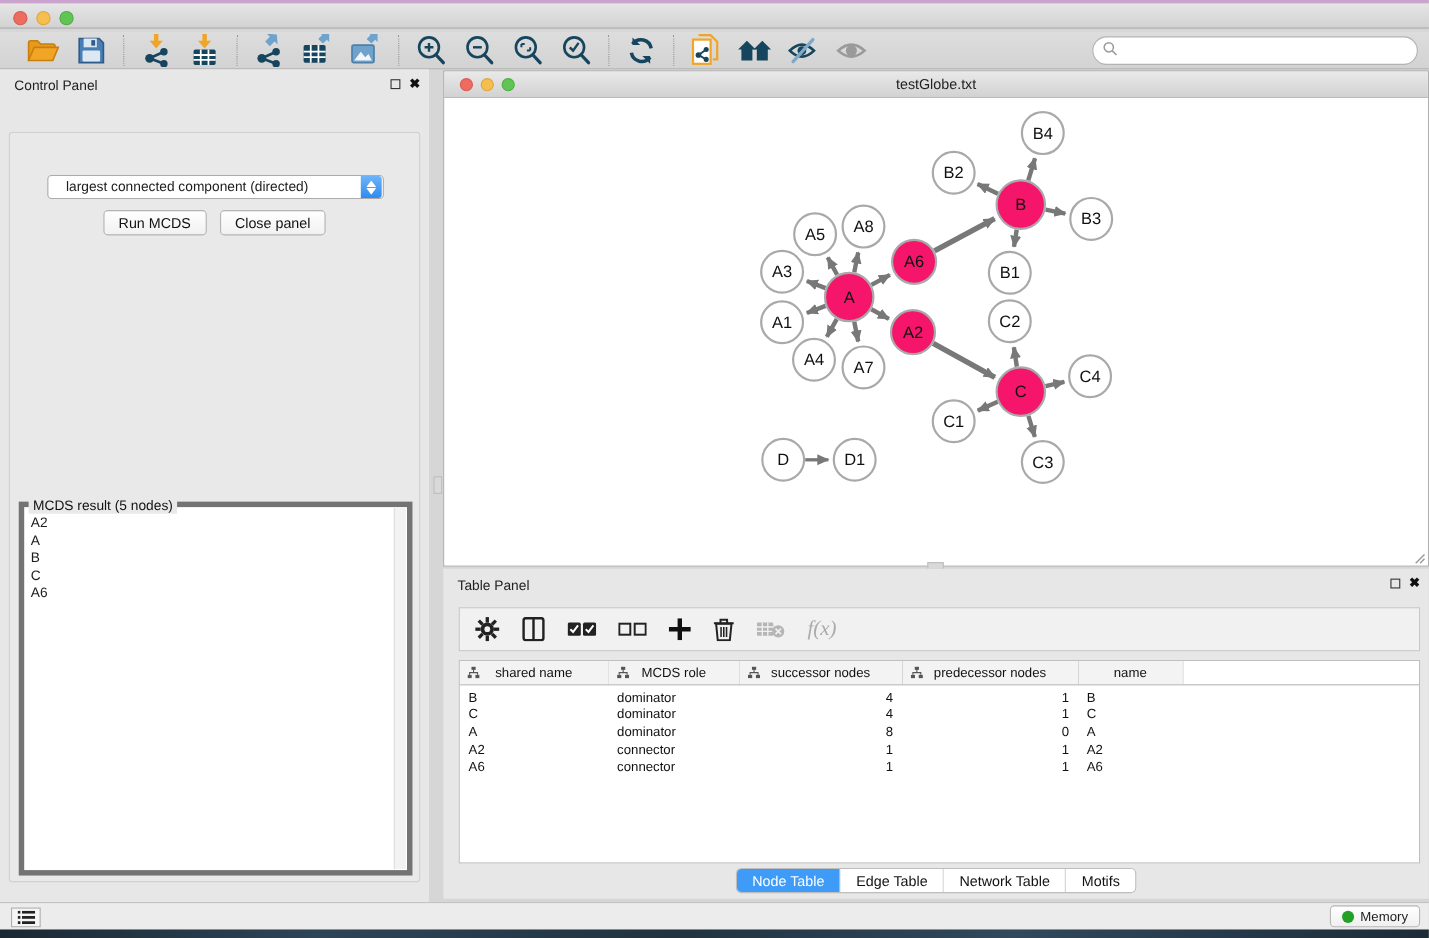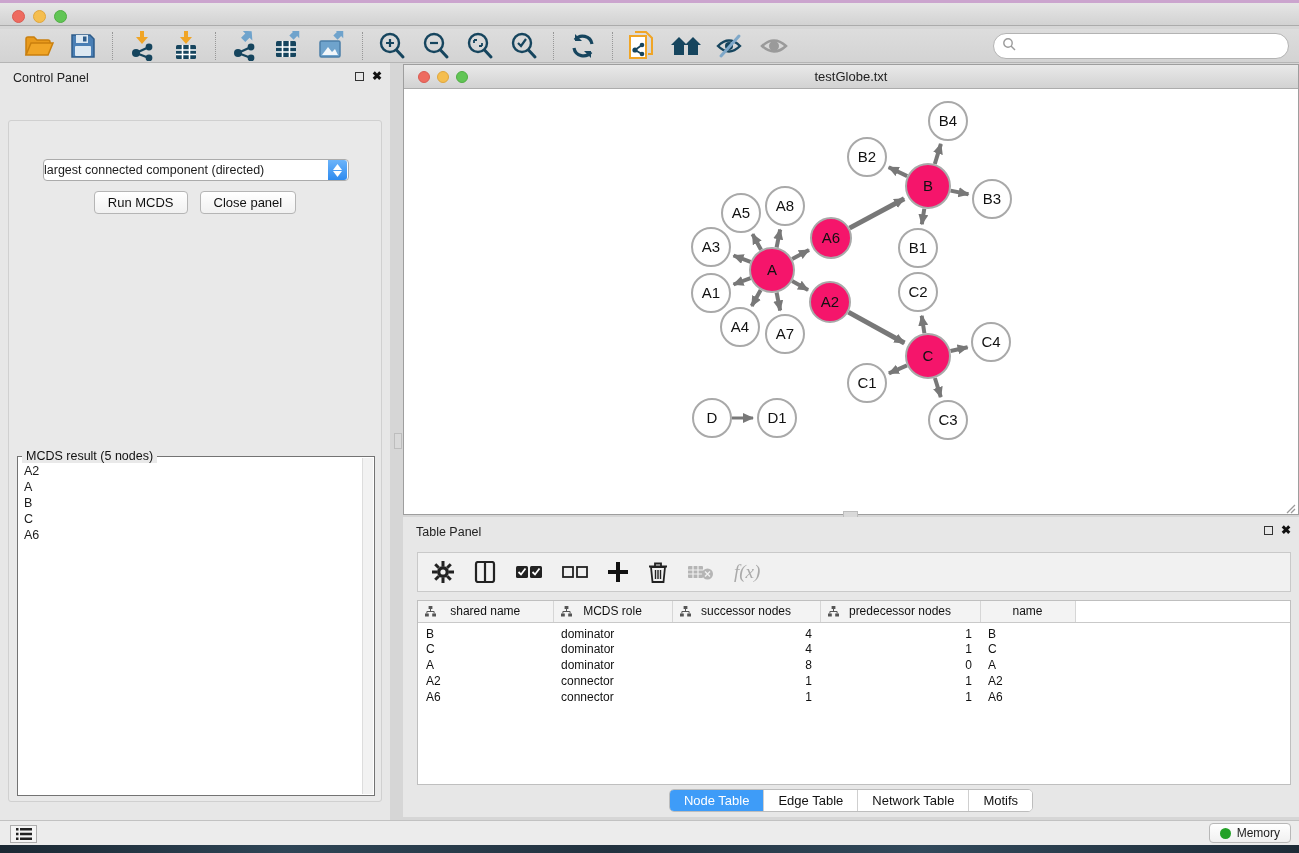--- a/index.html
+++ b/index.html
@@ -39,29 +39,29 @@
   .seg .seg-btn { font-size:13px; padding:3px 14px; color:#111; border-right:1px solid #CFCFCF; background:#fff; }
   .seg .seg-btn:last-child { border-right:none; }
   .seg .seg-btn.sel { background:#3E9CF8; color:#fff; }
   .cp-tabs { position:absolute; left:0; right:0; top:32px; display:flex; justify-content:center; }
 
   .cp-body { position:absolute; left:8px; top:57px; width:374px; height:682px;
     background:#E9E9E9; border:1px solid #D0D0D0; border-radius:3px; }
   .opt-label { position:absolute; left:0; right:0; top:18px; text-align:center; font-size:12.5px; color:#111; }
   .combo { position:absolute; left:34px; top:38px; width:306px; height:22px; background:#fff;
     border:1px solid #ABABAB; border-radius:4px; display:flex; align-items:center; }
-  .combo .combo-text { flex:1; font-size:12.5px; padding-left:0; white-space:nowrap; overflow:hidden; }
+  .combo .combo-text { flex:1; font-size:12.5px; padding-left:16px; white-space:nowrap; overflow:hidden; }
   .combo .stepper { width:19px; height:20px; background:linear-gradient(#6CB4FA,#2F8BEF); border-radius:0 3px 3px 0;
     display:flex; flex-direction:column; align-items:center; justify-content:center; gap:1px; margin-right:1px;}
   .stepper svg { display:block; }
   .btn { background:linear-gradient(#FFFFFF,#F1F1F1); border:1px solid #B5B5B5; border-radius:4px;
     font-size:13px; padding:3px 13px; color:#111; font-family:"Liberation Sans",sans-serif; }
   .cp-buttons { position:absolute; left:0; right:0; top:70px; display:flex; justify-content:center; gap:12px; }
 
-  .fieldset { position:absolute; left:8px; top:335px; width:358px; height:340px; border:1px solid #737373; background:#fff; }
+  .fieldset { position:absolute; left:8px; top:335px; width:358px; height:340px; border:5px solid #737373; background:#fff; }
   .fieldset .legend { position:absolute; top:-8px; left:4px; background:#E9E9E9; padding:0 4px; font-size:12.5px; color:#111; }
   .mcds-list { position:absolute; left:1px; top:6px; bottom:1px; right:12px; font-size:12.5px; line-height:16px; padding-left:5px; overflow:hidden; }
   .mcds-scroll { position:absolute; right:1px; top:1px; bottom:1px; width:11px; background:#F2F2F2; border-left:1px solid #DDDDDD; }
 
   
   .net-window { position:absolute; left:403px; top:64px; width:896px; height:451px;
     background:#fff; border:1px solid #9E9E9E; }
   .net-titlebar { position:absolute; left:0; top:0; right:0; height:24px;
     background:linear-gradient(#E9E9E9,#D2D2D2); border-bottom:1px solid #ACACAC; }
   .net-titlebar .title { position:absolute; left:0; right:0; top:4px; text-align:center; font-size:13px; color:#222; }

